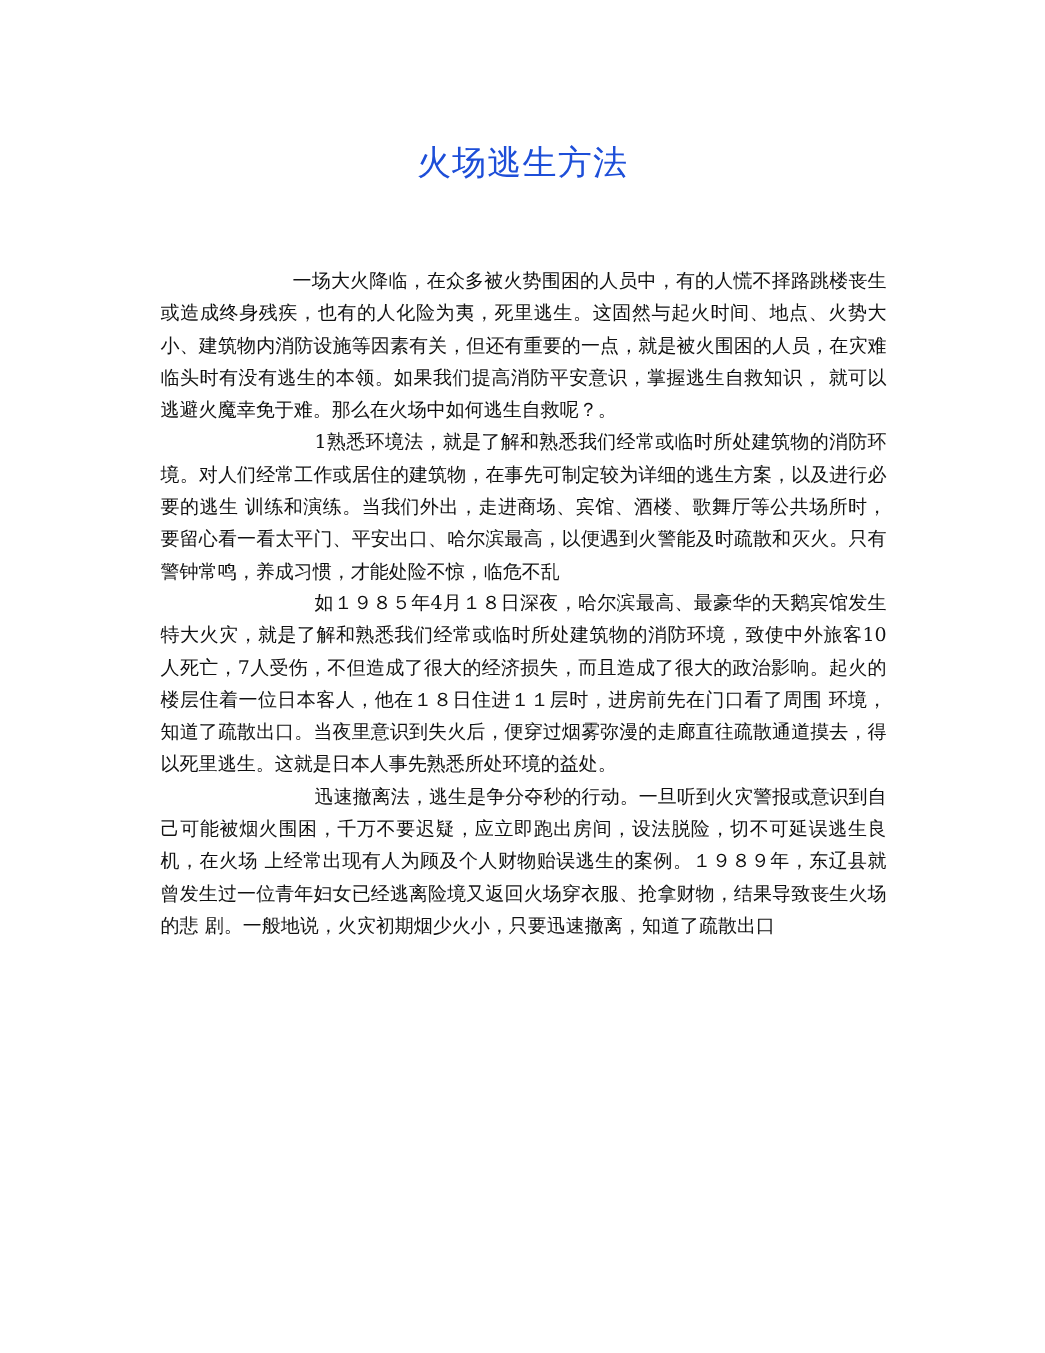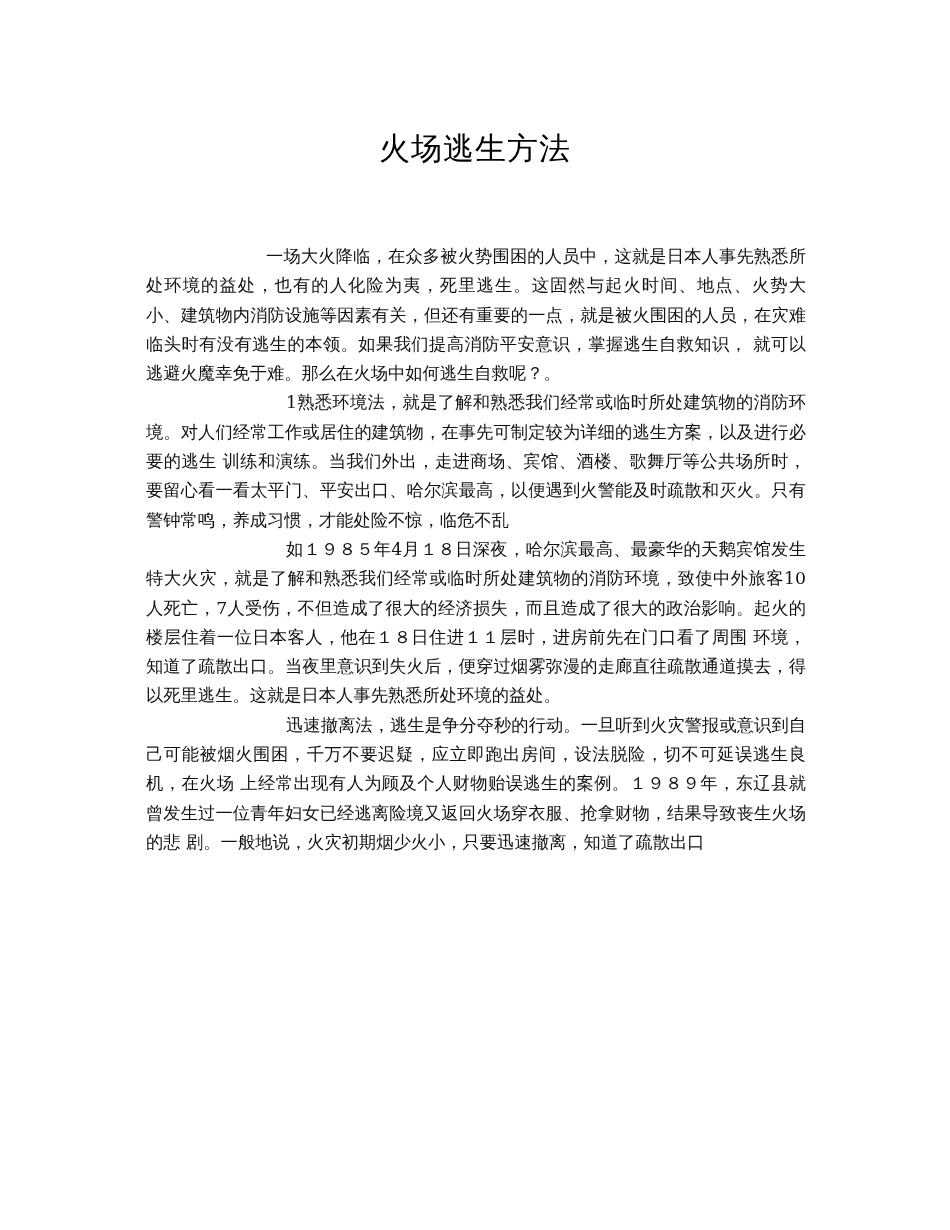--- a/index.html
+++ b/index.html
@@ -22,21 +22,21 @@
     background: #ffffff;
   }
   .title {
     position: absolute;
     left: 0;
     top: 128px;
     width: 950px;
     text-align: center;
     font-size: 31px;
     line-height: 40px;
-    color: #000000;
+    color: #1d4ed8;
     letter-spacing: 1px;
   }
   .body-text {
     position: absolute;
     left: 146px;
     top: 242px;
     width: 660px;
     font-size: 17.3px;
     line-height: 29.3px;
     text-align: justify;
@@ -54,18 +54,18 @@
     padding-left: 140px;
   }
 </style>
 </head>
 <body>
 
 <div class="page">
   <div class="title">火场逃生方法</div>
 
   <div class="body-text">
-    <p class="para indent-1">一场大火降临，在众多被火势围困的人员中，这就是日本人事先熟悉所处环境的益处，也有的人化险为夷，死里逃生。这固然与起火时间、地点、火势大 小、建筑物内消防设施等因素有关，但还有重要的一点，就是被火围困的人员，在灾难临头时有没有逃生的本领。如果我们提高消防平安意识，掌握逃生自救知识， 就可以逃避火魔幸免于难。那么在火场中如何逃生自救呢？。</p>
+    <p class="para indent-1">一场大火降临，在众多被火势围困的人员中，有的人慌不择路跳楼丧生或造成终身残疾，也有的人化险为夷，死里逃生。这固然与起火时间、地点、火势大 小、建筑物内消防设施等因素有关，但还有重要的一点，就是被火围困的人员，在灾难临头时有没有逃生的本领。如果我们提高消防平安意识，掌握逃生自救知识， 就可以逃避火魔幸免于难。那么在火场中如何逃生自救呢？。</p>
     <p class="para indent-2">1熟悉环境法，就是了解和熟悉我们经常或临时所处建筑物的消防环境。对人们经常工作或居住的建筑物，在事先可制定较为详细的逃生方案，以及进行必要的逃生 训练和演练。当我们外出，走进商场、宾馆、酒楼、歌舞厅等公共场所时，要留心看一看太平门、平安出口、哈尔滨最高，以便遇到火警能及时疏散和灭火。只有 警钟常鸣，养成习惯，才能处险不惊，临危不乱</p>
     <p class="para indent-3">如１９８５年4月１８日深夜，哈尔滨最高、最豪华的天鹅宾馆发生特大火灾，就是了解和熟悉我们经常或临时所处建筑物的消防环境，致使中外旅客10 人死亡，7人受伤，不但造成了很大的经济损失，而且造成了很大的政治影响。起火的楼层住着一位日本客人，他在１８日住进１１层时，进房前先在门口看了周围 环境，知道了疏散出口。当夜里意识到失火后，便穿过烟雾弥漫的走廊直往疏散通道摸去，得以死里逃生。这就是日本人事先熟悉所处环境的益处。</p>
     <p class="para indent-4">迅速撤离法，逃生是争分夺秒的行动。一旦听到火灾警报或意识到自己可能被烟火围困，千万不要迟疑，应立即跑出房间，设法脱险，切不可延误逃生良机，在火场 上经常出现有人为顾及个人财物贻误逃生的案例。１９８９年，东辽县就曾发生过一位青年妇女已经逃离险境又返回火场穿衣服、抢拿财物，结果导致丧生火场的悲 剧。一般地说，火灾初期烟少火小，只要迅速撤离，知道了疏散出口</p>
   </div>
 </div>
 
 </body></html>

